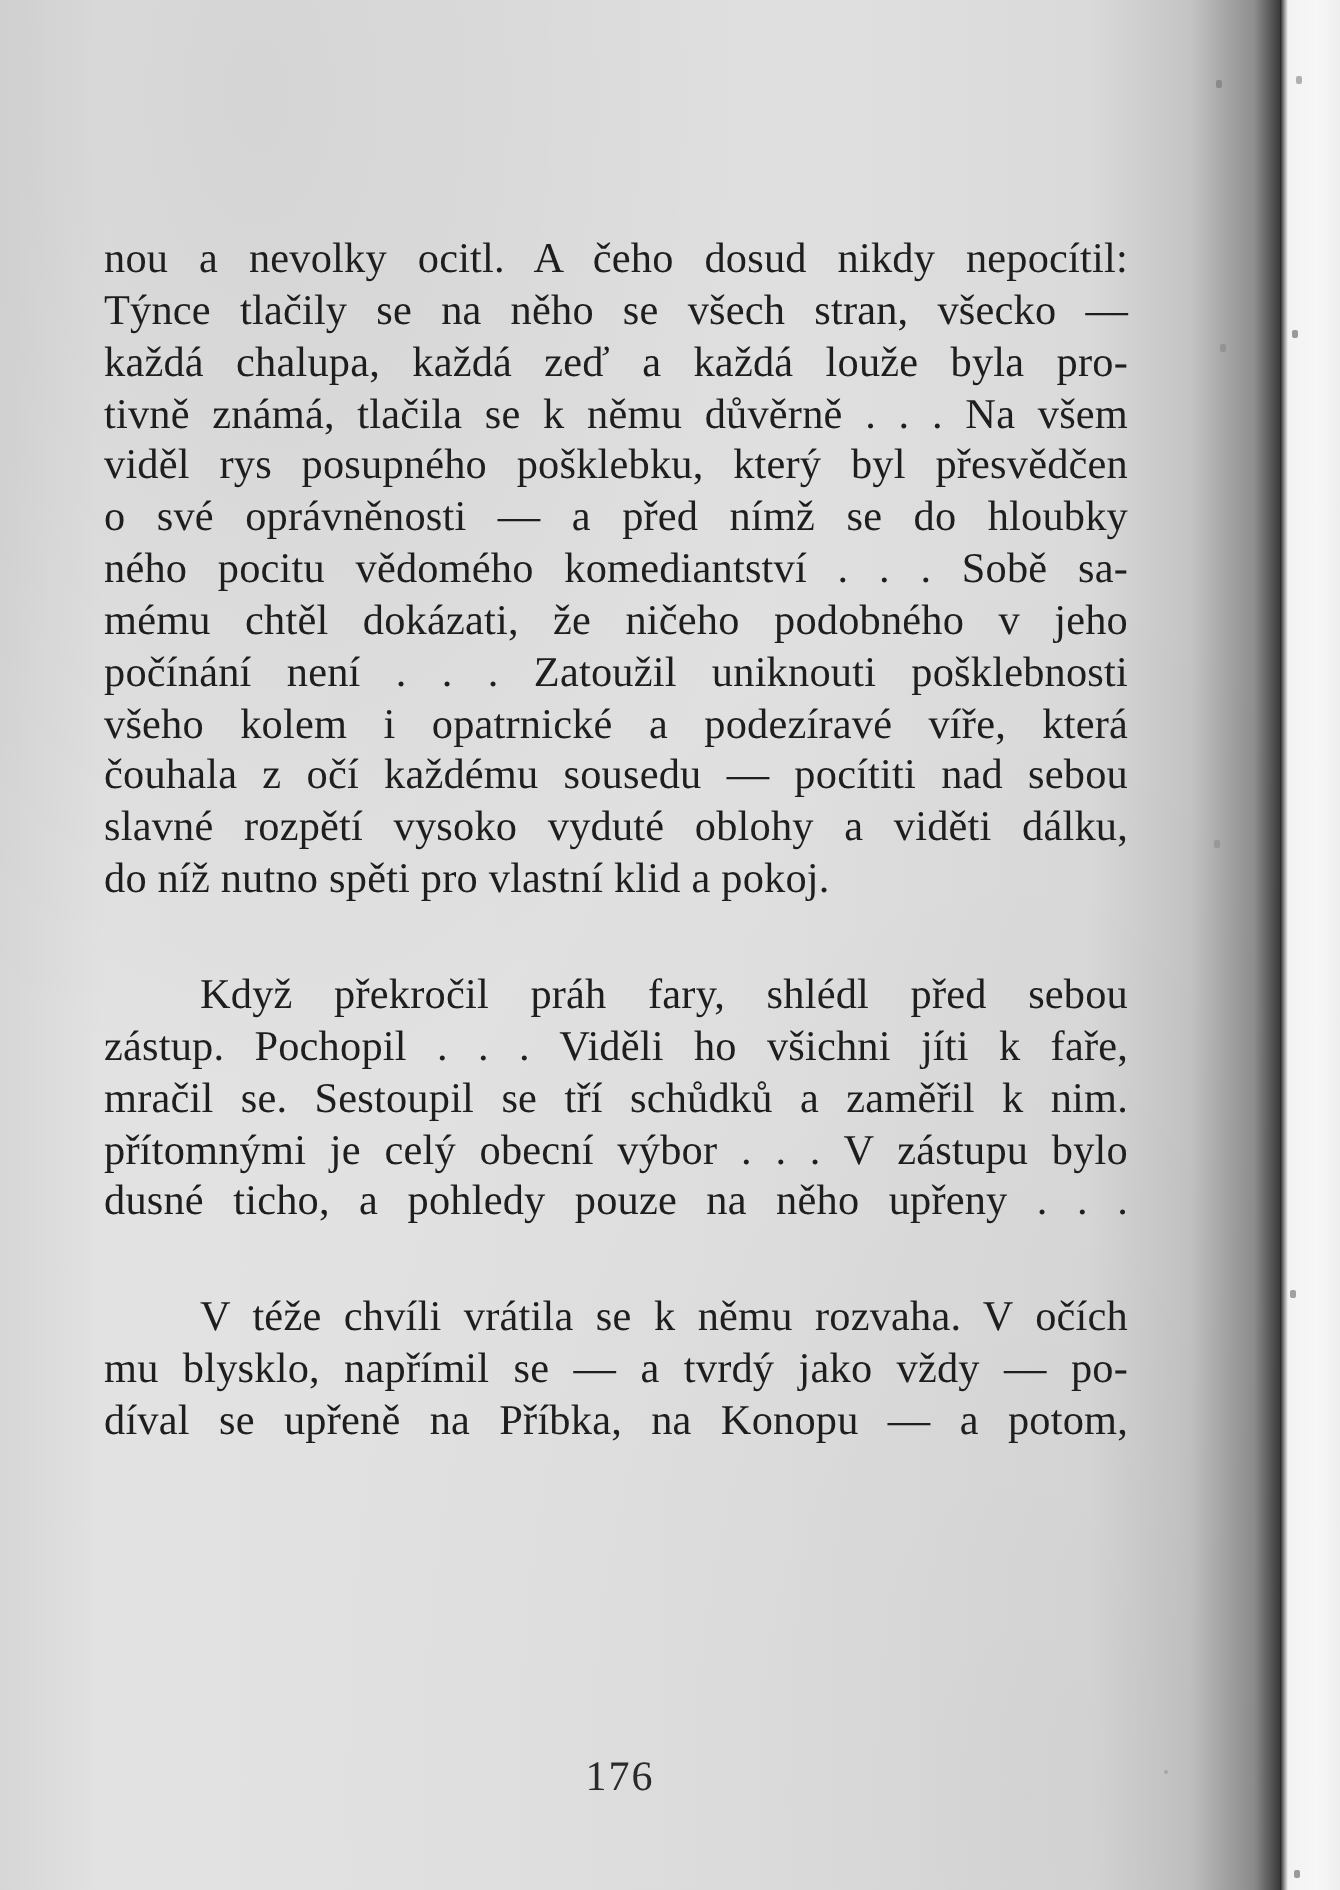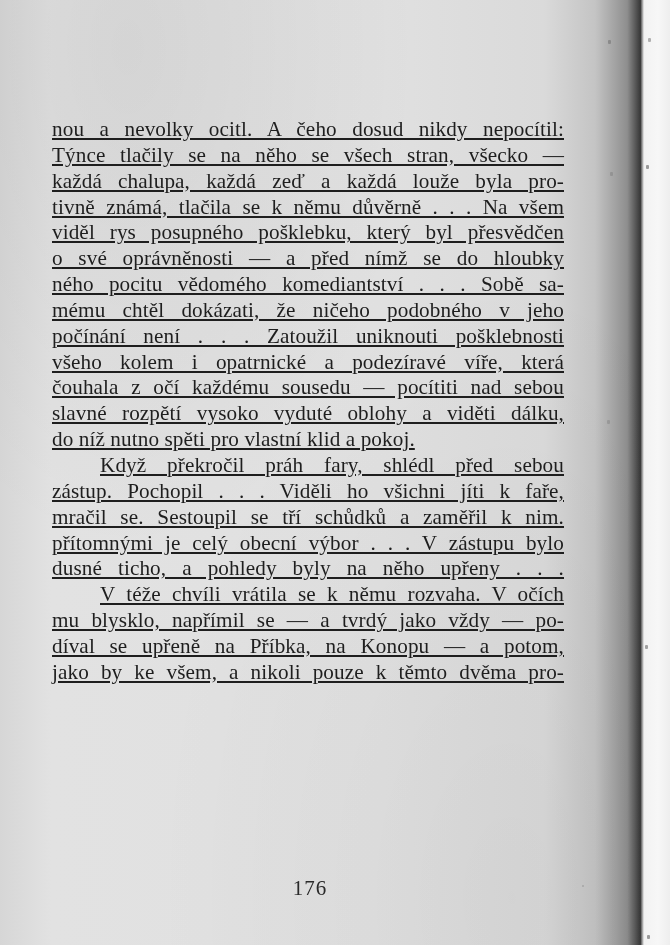--- a/index.html
+++ b/index.html
@@ -49,27 +49,27 @@
       font-size: 21.2px;
       line-height: 25.85px;
       letter-spacing: 0.1px;
     }
     .line {
       display: block;
       white-space: nowrap;
       text-align: justify;
       text-align-last: justify;
       height: 25.85px;
-      text-decoration: underline;
     }
     .line.last {
       text-align-last: left;
     }
     .line.indent {
       padding-left: 48px;
+      margin-top: 32px;
     }
     .page-number {
       position: absolute;
       left: 0;
       width: 620px;
       top: 876px;
       text-align: center;
       font-size: 21px;
       color: #2a2a2a;
       letter-spacing: 1px;
@@ -97,26 +97,25 @@
     <span class="line">počínání není . . . Zatoužil uniknouti pošklebnosti</span>
     <span class="line">všeho kolem i opatrnické a podezíravé víře, která</span>
     <span class="line">čouhala z očí každému sousedu — pocítiti nad sebou</span>
     <span class="line">slavné rozpětí vysoko vyduté oblohy a viděti dálku,</span>
     <span class="line last">do níž nutno spěti pro vlastní klid a pokoj.</span>
 
     <span class="line indent">Když překročil práh fary, shlédl před sebou</span>
     <span class="line">zástup. Pochopil . . . Viděli ho všichni jíti k faře,</span>
     <span class="line">mračil se. Sestoupil se tří schůdků a zaměřil k nim.</span>
     <span class="line">přítomnými je celý obecní výbor . . . V zástupu bylo</span>
-    <span class="line">dusné ticho, a pohledy byly na něho upřeny . . .</span>
+    <span class="line">dusné ticho, a pohledy pouze na něho upřeny . . .</span>
 
     <span class="line indent">V téže chvíli vrátila se k němu rozvaha. V očích</span>
     <span class="line">mu blysklo, napřímil se — a tvrdý jako vždy — po-</span>
     <span class="line">díval se upřeně na Příbka, na Konopu — a potom,</span>
-    <span class="line">jako by ke všem, a nikoli pouze k těmto dvěma pro-</span>
   </div>
 
   <div class="page-number">176</div>
 </div>
 
 <div class="next-page-edge">
   <span class="speck" style="left:8px; top:38px; background:#b0b0b0;"></span>
   <span class="speck" style="left:6px; top:165px; background:#9a9a9a;"></span>
   <span class="speck" style="left:5px; top:645px; background:#a0a0a0;"></span>
   <span class="speck" style="left:7px; top:935px; background:#9a9a9a;"></span>

